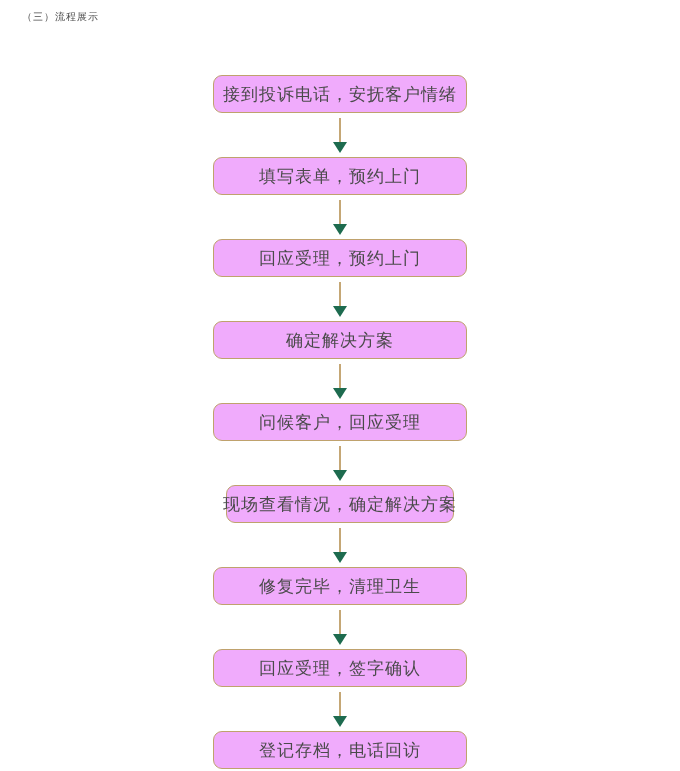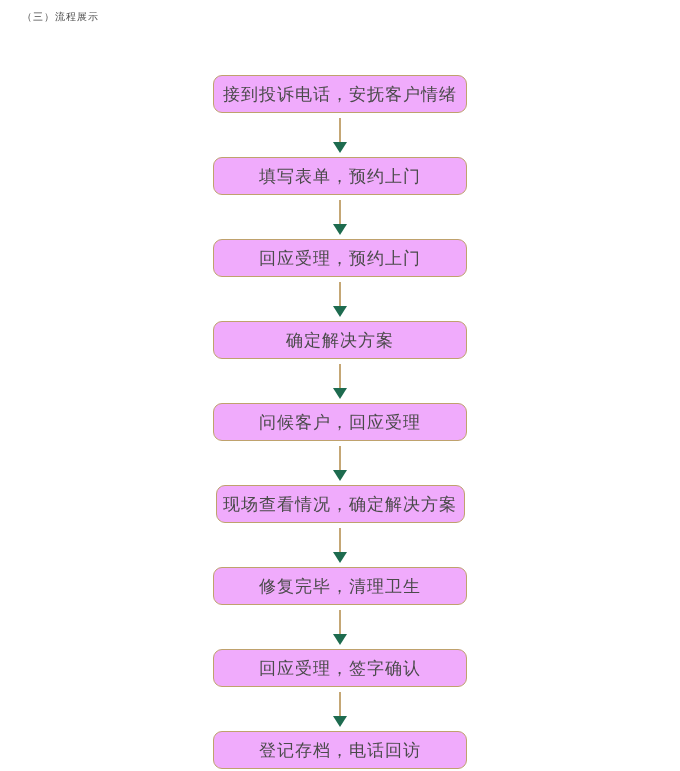--- a/index.html
+++ b/index.html
@@ -44,21 +44,21 @@
     background: #f0abfc;
     display: flex;
     align-items: center;
     justify-content: center;
     font-size: 17px;
     color: #4a4a4a;
     letter-spacing: 1px;
     white-space: nowrap;
   }
   .flow-box.wide {
-    width: 249px;
+    width: 228px;
   }
   .arrow {
     height: 44px;
     display: flex;
     flex-direction: column;
     align-items: center;
     justify-content: center;
   }
   .arrow-stem {
     width: 2px;

